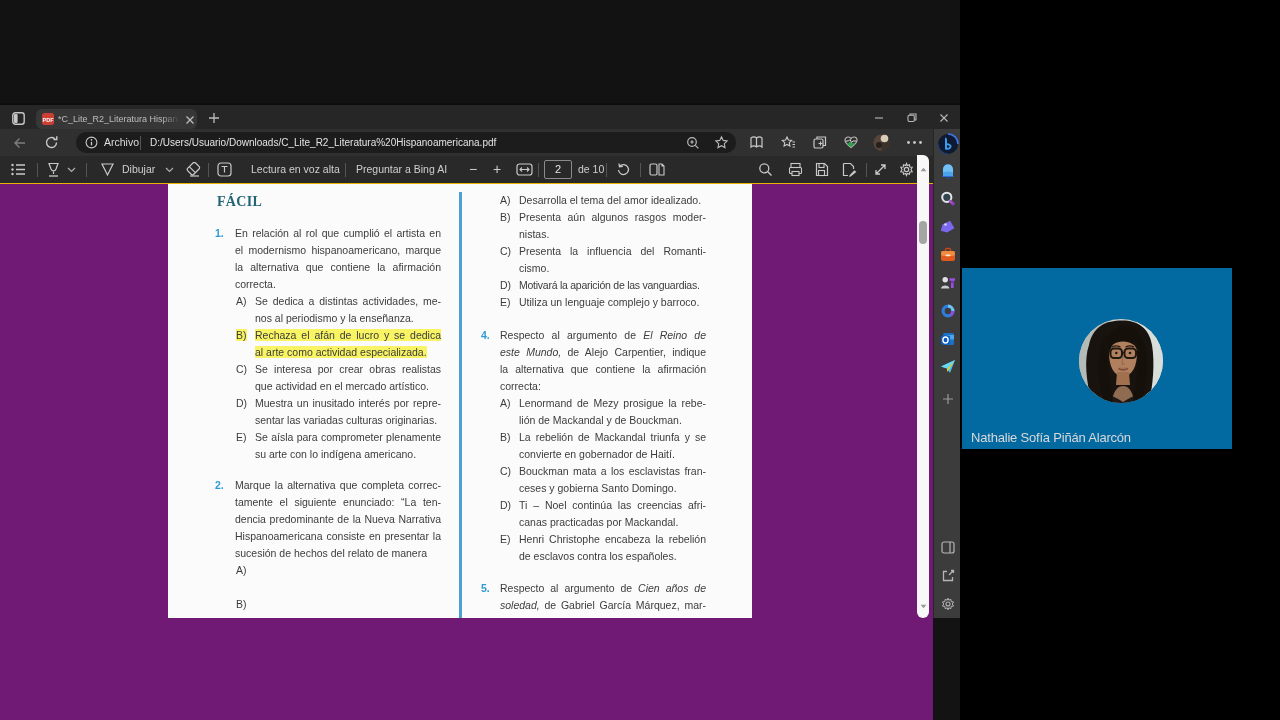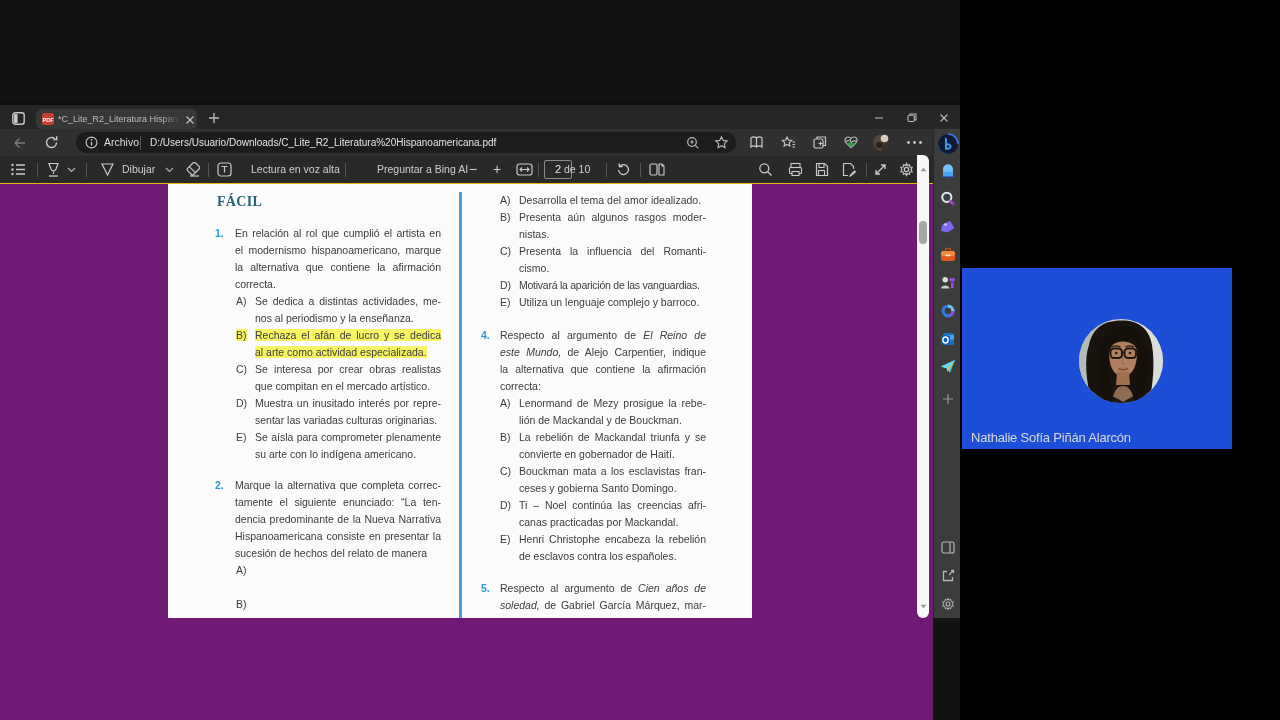--- a/index.html
+++ b/index.html
@@ -24,21 +24,21 @@
   .t{color:#cfcfcf;font-size:10.5px;line-height:21px;white-space:nowrap;}
   
   .col{position:absolute;font-size:10.5px;color:#3c3c3c;}
   .ln{height:17px;line-height:17px;white-space:nowrap;}
   .j{text-align:justify;text-align-last:justify;white-space:normal;height:17px;line-height:17px;}
   .num{position:absolute;color:#2d9bd3;font-weight:bold;font-size:10.5px;line-height:17px;}
   .let{position:absolute;color:#3c3c3c;font-size:10.5px;line-height:17px;}
   .hl{background:#f8f464;}
   i.b{font-style:italic;}
   
-  #tile{left:962px;top:268px;width:270px;height:181px;background:#1d4ed8;}
+  #tile{left:962px;top:268px;width:270px;height:181px;background:#0369a1;}
   #pname{left:9px;top:162px;color:#d9d9d9;font-size:13px;letter-spacing:-0.2px;}
   .sep{position:absolute;width:1px;height:14px;background:#555;top:7px;}
 </style>
 </head>
 <body>
 <div id="root">
   <div id="share" class="abs"></div>
   <div id="sharetop" class="abs"></div>
 
   <div id="win" class="abs">
@@ -169,31 +169,31 @@
         <path d="M4 14 L13 14" stroke="#c9c9c9" stroke-width="1.2"></path>
       </svg>
       <div class="sep" style="left:208px;"></div>
 
       <svg class="abs" style="left:217px;top:6px" width="15" height="15" viewBox="0 0 15 15">
         <rect x="1" y="1" width="13" height="13" rx="3" fill="none" stroke="#c9c9c9" stroke-width="1.2"></rect>
         <path d="M4.5 4.5 L10.5 4.5 M7.5 4.5 L7.5 10.5" stroke="#c9c9c9" stroke-width="1.2"></path>
       </svg>
       <div class="abs t" style="left:251px;top:3px;">Lectura en voz alta</div>
       <div class="sep" style="left:345px;"></div>
-      <div class="abs t" style="left:356px;top:3px;margin-left:21px;">Preguntar a Bing AI</div>
+      <div class="abs t" style="left:356px;top:3px;">Preguntar a Bing AI</div>
       <div class="abs t" style="left:469px;top:3px;font-size:14px;">−</div>
       <div class="abs t" style="left:493px;top:3px;font-size:14px;">+</div>
 
       <svg class="abs" style="left:516px;top:7px" width="17" height="13" viewBox="0 0 17 13">
         <rect x="1" y="1" width="15" height="11" rx="2.5" fill="none" stroke="#c9c9c9" stroke-width="1.2"></rect>
         <path d="M4 6.5 L13 6.5 M6 4.5 L4 6.5 L6 8.5 M11 4.5 L13 6.5 L11 8.5" stroke="#c9c9c9" stroke-width="1.1" fill="none"></path>
       </svg>
       <div class="sep" style="left:538px;"></div>
       <div class="abs" style="left:544px;top:4px;width:26px;height:17px;border:1px solid #8a8a8a;border-radius:2px;color:#e3e3e3;font-size:11px;text-align:center;line-height:17px;">2</div>
-      <div class="abs t" style="left:564px;top:3px;text-align:center;">de 10</div>
+      <div class="abs t" style="left:578px;top:3px;text-align:center;">de 10</div>
       <div class="sep" style="left:606px;"></div>
 
       <svg class="abs" style="left:616px;top:6px" width="15" height="15" viewBox="0 0 15 15">
         <path d="M3.5 4.5 a5 5 0 1 1 -1 3.5" stroke="#c9c9c9" stroke-width="1.3" fill="none"></path>
         <path d="M3 1.5 L3.5 4.8 L6.8 4.3" stroke="#c9c9c9" stroke-width="1.3" fill="none"></path>
       </svg>
       <div class="sep" style="left:640px;"></div>
 
       <svg class="abs" style="left:649px;top:6px" width="16" height="15" viewBox="0 0 16 15">
         <rect x="1" y="2" width="7" height="11" rx="1.5" fill="none" stroke="#c9c9c9" stroke-width="1.2"></rect>
@@ -253,21 +253,21 @@
           <div class="j">el modernismo hispanoamericano, marque</div>
           <div class="j">la alternativa que contiene la afirmación</div>
           <div class="ln">correcta.</div>
         </div>
         <div class="col" style="left:87px;top:109px;width:186px;">
           <div class="j">Se dedica a distintas actividades, me-</div>
           <div class="ln">nos al periodismo y la enseñanza.</div>
           <div class="j"><span class="hl">Rechaza el afán de lucro y se dedica</span></div>
           <div class="ln"><span class="hl">al arte como actividad especializada.</span></div>
           <div class="j">Se interesa por crear obras realistas</div>
-          <div class="ln">que compitan en el mercado artístico.</div>
+          <div class="ln">que actividad en el mercado artístico.</div>
           <div class="j">Muestra un inusitado interés por repre-</div>
           <div class="ln">sentar las variadas culturas originarias.</div>
           <div class="j">Se aísla para comprometer plenamente</div>
           <div class="ln">su arte con lo indígena americano.</div>
         </div>
         <div class="col" style="left:67px;top:293px;width:206px;">
           <div class="j">Marque la alternativa que completa correc-</div>
           <div class="j">tamente el siguiente enunciado: “La ten-</div>
           <div class="j">dencia predominante de la Nueva Narrativa</div>
           <div class="j">Hispanoamericana consiste en presentar la</div>

